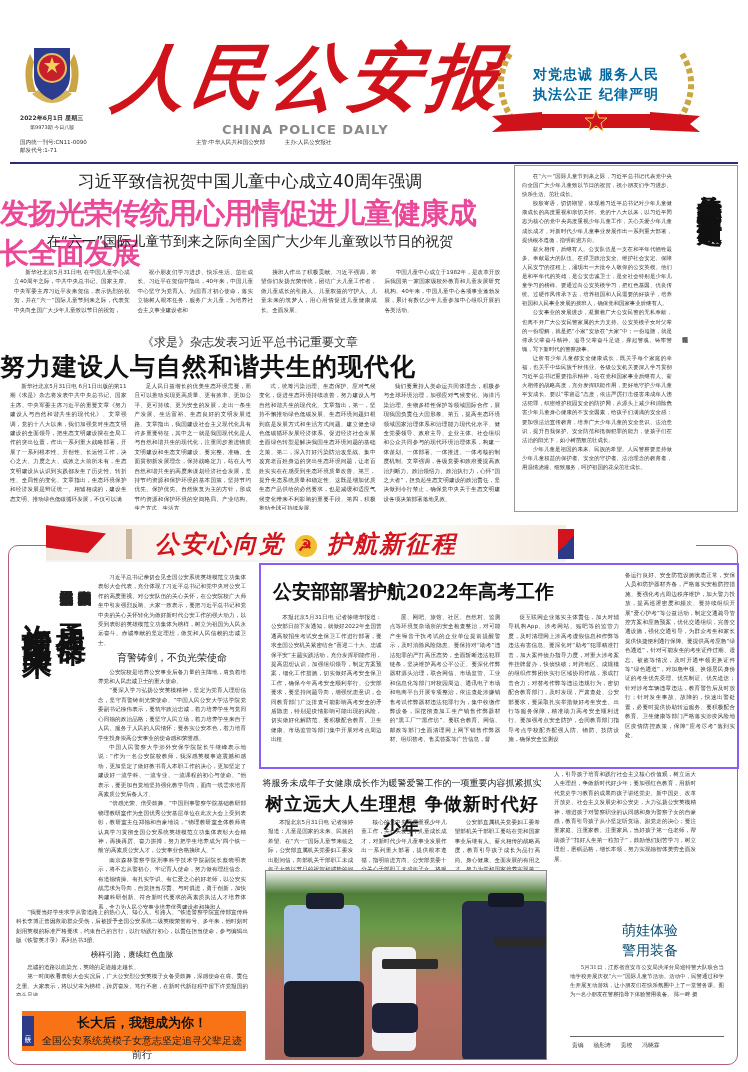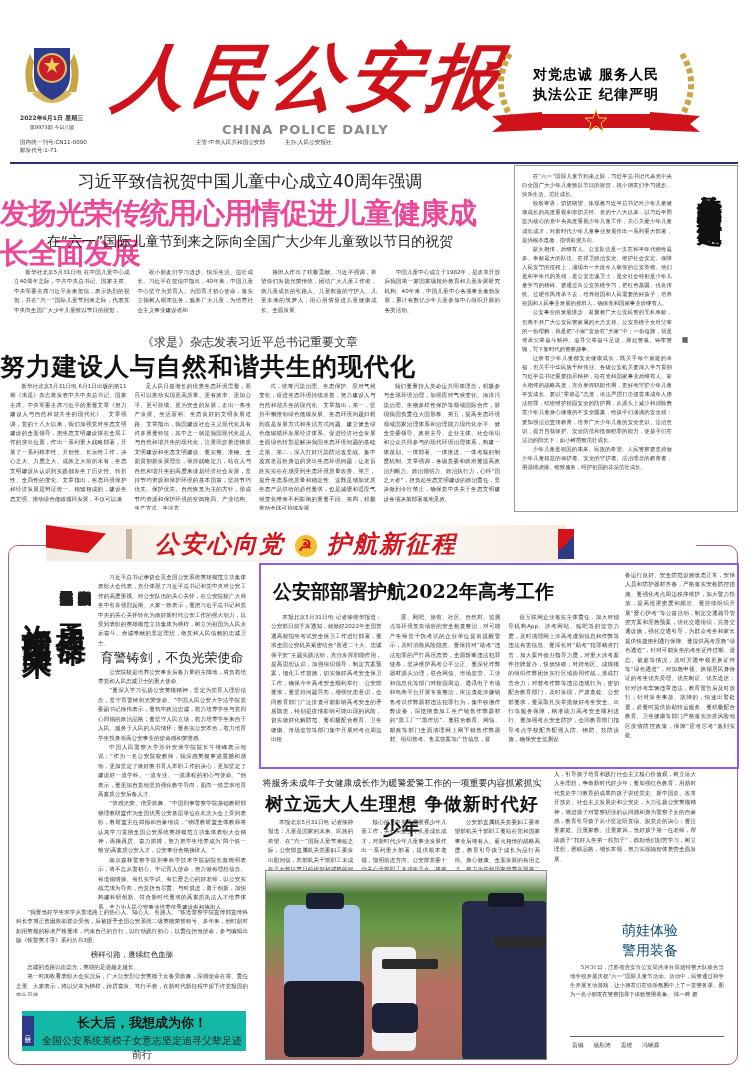--- a/index.html
+++ b/index.html
@@ -11,21 +11,21 @@
 .cols>div{flex:1}
 
 .emblem{left:20px;top:40px;width:64px;height:72px}
 .masthead-date{left:20px;top:114px;font-family:"DejaVu Sans",sans-serif;font-size:6px;font-weight:bold;color:#333}
 .masthead-issue{left:30px;top:124px;font-family:"DejaVu Sans",sans-serif;font-size:5px;color:#333}
 .masthead-cn{left:20px;top:138px;font-family:"DejaVu Sans",sans-serif;font-size:5.6px;color:#333;line-height:8px}
 .logo{left:115px;top:30px;font-family:"DejaVu Serif",serif;font-size:72px;font-style:italic;font-weight:bold;color:#d0121b;letter-spacing:6px;transform:skewX(-8deg);white-space:nowrap}
 .logo-en{left:222px;top:122px;font-family:"DejaVu Sans",sans-serif;font-size:13px;font-weight:bold;color:#8a8a8a;letter-spacing:1px}
 .masthead-sponsor{left:196px;top:139px;font-family:"DejaVu Sans",sans-serif;font-size:5.6px;color:#333;word-spacing:18px}
 .motto{left:490px;top:46px;width:212px;height:90px}
-.motto-line{font-family:"DejaVu Sans",sans-serif;font-weight:bold;color:#000000;font-size:14px;text-align:center;letter-spacing:1px}
+.motto-line{font-family:"DejaVu Sans",sans-serif;font-weight:bold;color:#0369a1;font-size:14px;text-align:center;letter-spacing:1px}
 .rule-top{left:10px;top:162px;width:728px;height:2px;background:#2b2f6e}
 
 .kicker1{left:0;top:170px;width:500px;text-align:center;font-family:"DejaVu Sans",sans-serif;font-size:17px;color:#222}
 .head1{left:0;top:194px;width:500px;text-align:left;font-size:29px;font-weight:bold;letter-spacing:-1px;color:#ec4899}
 .sub1{left:0;top:233px;width:500px;text-align:center;font-family:"DejaVu Sans",sans-serif;font-size:14px;color:#222}
 .lead-cols{left:14px;top:268px;width:486px;height:48px}
 .kicker2{left:0;top:334px;width:500px;text-align:center;font-family:"DejaVu Sans",sans-serif;font-size:12px;color:#333}
 .head2{left:0;top:350px;width:500px;text-align:left;font-size:25px;font-weight:bold;color:#111;letter-spacing:1px}
 .qiushi-cols{left:10px;top:382px;width:490px;height:128px}
 
@@ -38,22 +38,22 @@
 .banner-text{left:0;top:3px;width:100%;text-align:center;font-family:"DejaVu Serif",serif;font-weight:bold;font-style:italic;font-size:24px;color:#d4131d;letter-spacing:2px}
 .banner-flag{left:0;top:0;width:60px;height:28px;background:#d4131d;clip-path:polygon(0 0,100% 30%,70% 100%,0 80%)}
 .section-frame{left:8px;top:545px;width:730px;height:520px;border:1.6px solid #b55e78;border-radius:10px}
 .frame-cover{left:46px;top:540px;width:650px;height:8px;background:#fff}
 
 .vtitle1{left:20px;top:600px;font-size:30px;font-weight:bold;writing-mode:vertical-rl;letter-spacing:4px;color:#111;line-height:34px}
 .vsub{left:58px;top:580px;font-family:"DejaVu Sans",sans-serif;font-size:14px;writing-mode:vertical-rl;line-height:18px;color:#222;height:330px}
 .left-body{left:98px;top:573px;width:148px;height:336px}
 .left-cont{left:16px;top:908px;width:232px;height:88px}
 .left-cont h4{font-family:"DejaVu Sans",sans-serif;font-size:7.5px;font-weight:normal;text-align:center;margin:4px 0;color:#222;text-indent:0}
-.left-body h4{font-family:"DejaVu Sans",sans-serif;font-size:13px;font-weight:normal;text-align:center;margin:5px 0;color:#222}
-.teaser{left:22px;top:1011px;width:224px;height:40px;background:#14b8a6}
+.left-body h4{font-family:"DejaVu Sans",sans-serif;font-size:10px;font-weight:normal;text-align:center;margin:5px 0;color:#222}
+.teaser{left:22px;top:1011px;width:224px;height:40px;background:#f97316}
 .teaser-tag{left:0;top:5px;width:12px;height:30px;background:#2c3a88;color:#fff;font-family:"DejaVu Sans",sans-serif;font-size:6.5px;writing-mode:vertical-rl;text-align:center;line-height:12px}
 .teaser-head{left:20px;top:3px;width:200px;text-align:center;font-size:13px;font-weight:bold;color:#111}
 .teaser-sub{left:20px;top:23px;width:200px;text-align:center;font-family:"DejaVu Sans",sans-serif;font-size:10px;color:#222}
 
 .gaokao-box{left:259px;top:563px;width:480px;height:206px;border:2px solid #8b5cf6}
 .gaokao-head{left:12px;top:14px;width:340px;font-size:19px;font-weight:bold;color:#111;letter-spacing:0px}
 .gaokao-cols{left:10px;top:48px;width:348px;height:150px}
 .gaokao-col4{left:364px;top:6px;width:110px;height:192px}
 
 .youth-kicker{left:262px;top:777px;width:280px;text-align:center;font-family:"DejaVu Sans",sans-serif;font-size:9px;color:#222}

